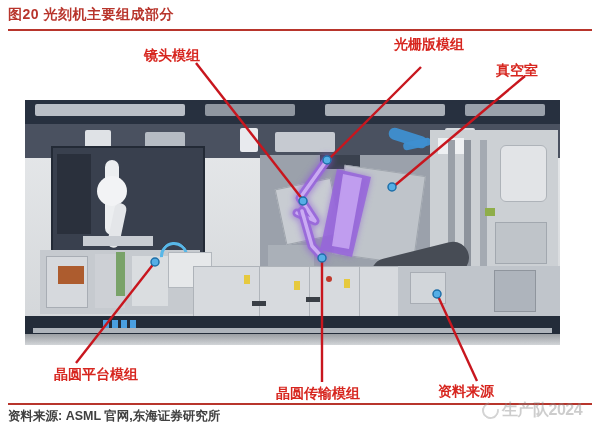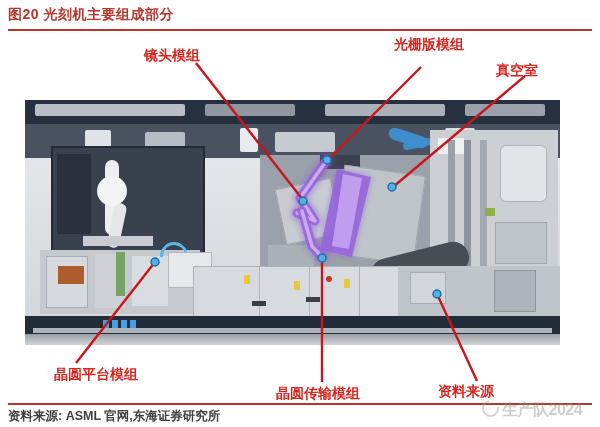--- a/index.html
+++ b/index.html
@@ -18,21 +18,21 @@
   }
   
   .footer-rule{
     position:absolute;left:8px;right:8px;top:403px;height:2px;background:#b8352c;
   }
   .source-note{
     position:absolute;left:8px;top:408px;
     font-size:12.5px;font-weight:600;color:#404040;
   }
   .watermark{
-    position:absolute;left:482px;top:400px;display:flex;gap:3px;
+    position:absolute;left:482px;top:400px;display:flex;align-items:center;gap:3px;
     opacity:.42;color:#8a8a8a;font-size:16px;font-weight:bold;letter-spacing:-.5px;
   }
   .wm-icon{
     width:13px;height:13px;border-radius:50%;border:2px solid #9a9a9a;
     border-top-color:transparent;transform:rotate(35deg);flex:0 0 auto;
   }
   
   .callout{
     position:absolute;font-size:14px;font-weight:bold;color:#d7261f;white-space:nowrap;
   }

